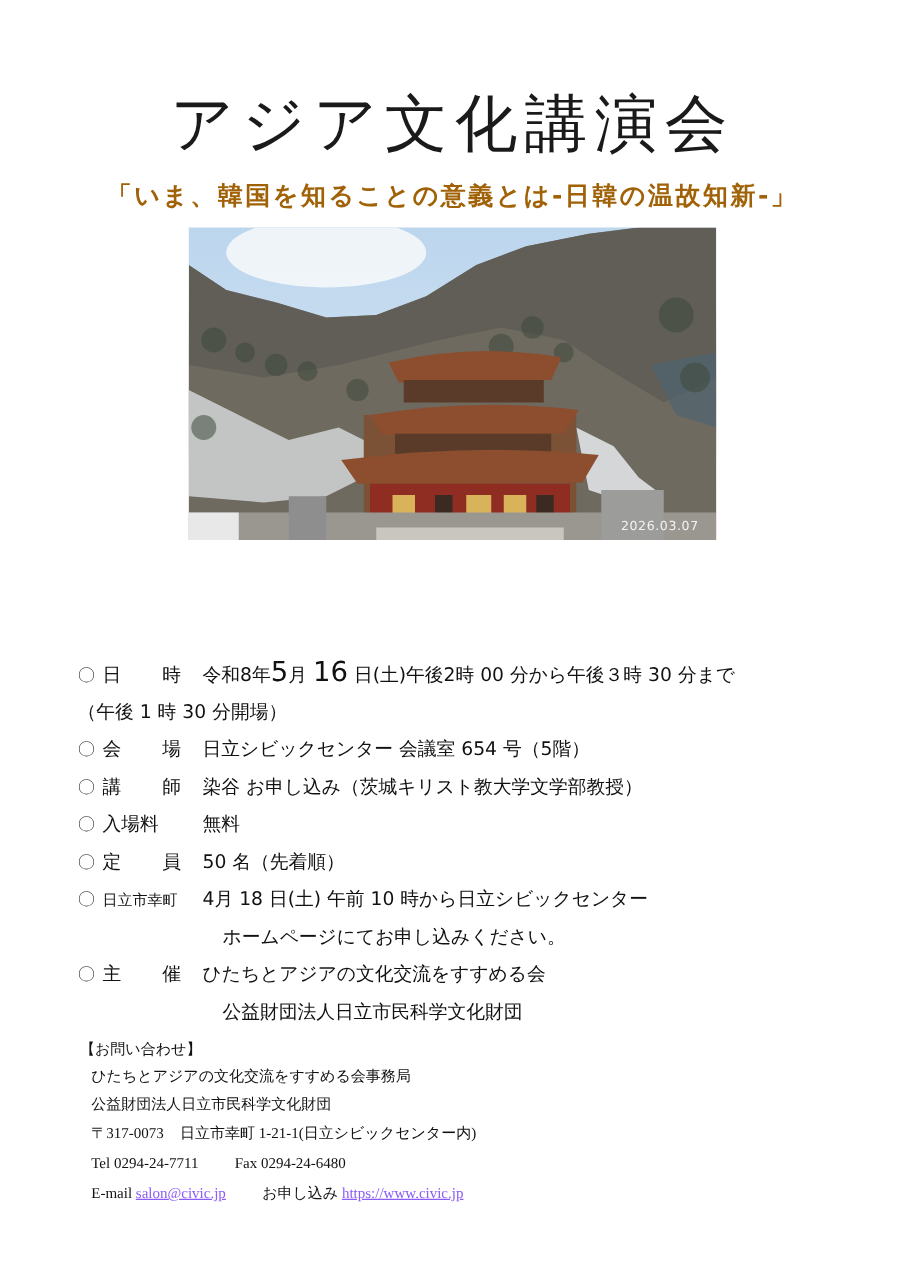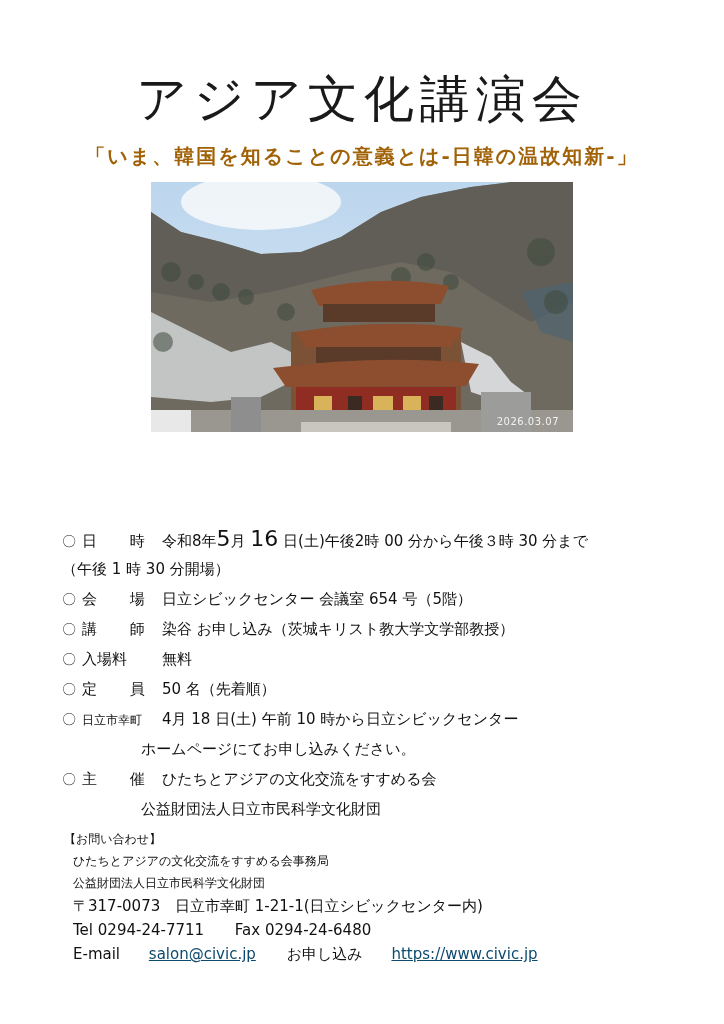--- a/index.html
+++ b/index.html
@@ -87,43 +87,42 @@
       letter-spacing: 0px;
     }
     .row .label.small { font-size: 12px; }
     .row .label.spaced { letter-spacing: 14px; }
     .row .value {
       display: inline-block;
     }
     .row .value .big {
       font-size: 22px;
     }
-    .row.indent .value { margin-left: 79px; }
+    .row.indent .value { margin-left: 116px; }
     .row.right {
       justify-content: flex-start;
       padding-right: 30px;
     }
     .contact {
       position: absolute;
       left: 64px;
       top: 828px;
       font-family: "DejaVu Sans", "Liberation Sans", sans-serif;
       font-size: 12px;
       line-height: 22px;
       color: #111;
     }
     .contact .c-line { white-space: nowrap; height: 22px; }
     .contact .c-indent { padding-left: 9px; }
-    .contact .c-line.tall { font-size: 15px; height: 24px; line-height: 24px; }
+    .contact .c-line.tall { font-size: 12px; height: 24px; line-height: 24px; font-family: Liberation Serif, serif; }
     .contact .gap { display: inline-block; width: 26px; }
     .contact .gap-s { display: inline-block; width: 10px; }
     .contact a {
-      color: #0c4a6e;
+      color: #8b5cf6;
       text-decoration: underline;
-      margin-left: 24px;
     }
   </style>
 </head>
 <body>
 
 <div class="title">アジア文化講演会</div>
 <div class="subtitle">「いま、韓国を知ることの意義とは-日韓の温故知新-」</div>
 
 <div class="photo">
   <svg width="422" height="315" viewBox="0 0 422 315" xmlns="http://www.w3.org/2000/svg">

